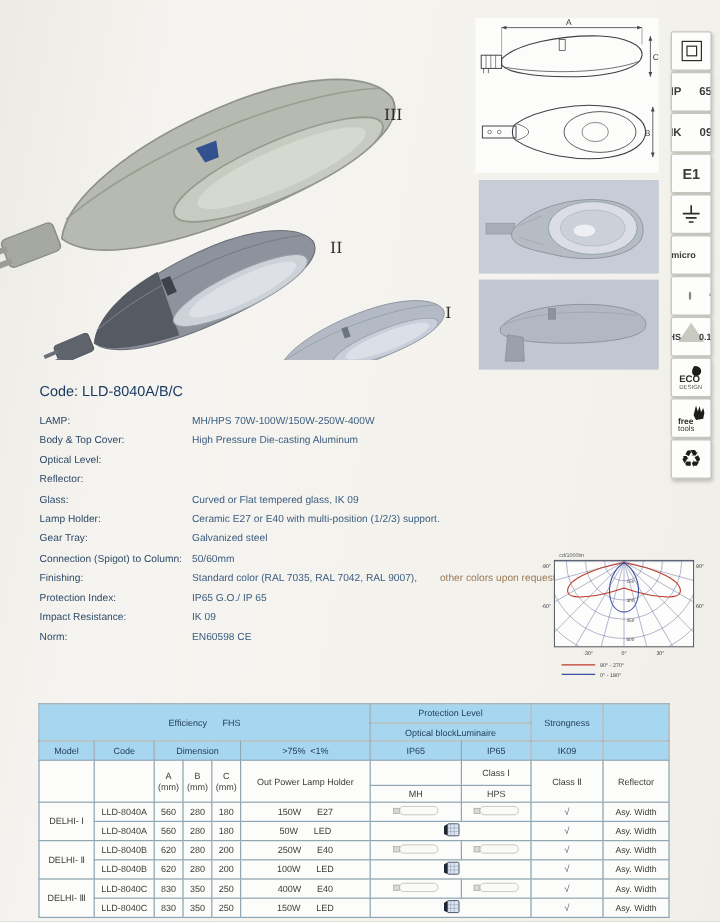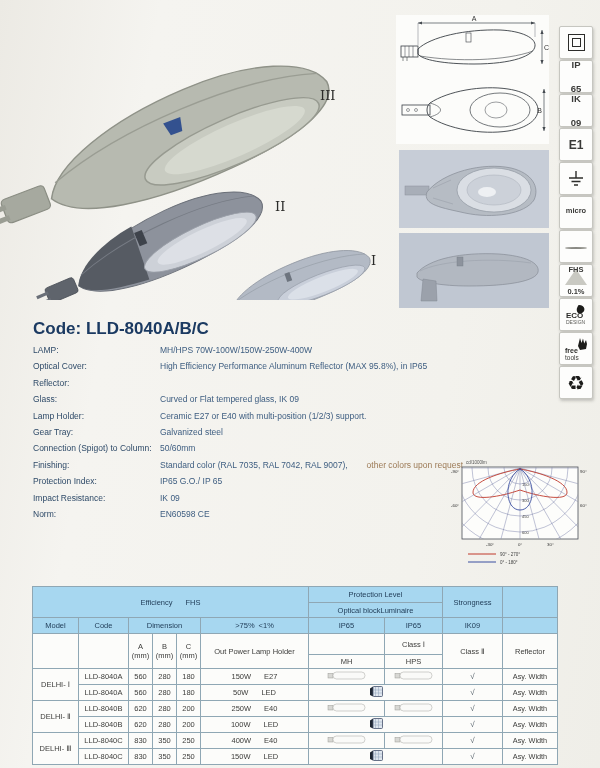--- a/index.html
+++ b/index.html
@@ -10,36 +10,36 @@
   .serif{font-family:"DejaVu Serif",serif;}
 
   
   .tech-box{position:absolute;left:396px;top:15px;width:153px;height:129px;background:#fcfcfa;}
   .photo-box1{position:absolute;left:399px;top:150px;width:150px;height:78px;background:#c7cdd7;}
   .photo-box2{position:absolute;left:399px;top:233px;width:150px;height:75px;background:#c0c7d2;}
 
   
   .badge{position:absolute;left:559px;width:32px;height:31px;background:#fdfdfc;
          border:1px solid #c6c6c0;border-radius:2px;box-shadow:1px 2px 3px rgba(60,60,55,.25);
-         display:flex;flex-direction:column;align-items:center;justify-content:center;
+         display:flex;flex-direction:row;align-items:center;justify-content:center;
          text-align:center;color:#3a3a38;line-height:1;overflow:hidden;gap:15px;}
   .badge .b1{font-size:9.5px;font-weight:bold;letter-spacing:0;}
   .badge .tiny1{font-size:7.5px;font-weight:bold;}
   .badge .tiny2{font-size:5px;}
   .badge .glyph{font-size:20px;line-height:20px;color:#1c1c1a;}
   .sq-out{width:15px;height:15px;border:1.6px solid #2c2c2a;display:flex;align-items:center;justify-content:center;}
   .sq-in{width:7px;height:7px;border:1.4px solid #2c2c2a;}
   .lens{width:20px;height:5px;border-radius:50%;border:1px solid #8a8a84;background:#e8e8e2;}
   .tri{width:0;height:0;border-left:11px solid transparent;border-right:11px solid transparent;
        border-bottom:16px solid #c9c9c2;position:absolute;top:4px;left:5px;z-index:0;}
   .badge .over{position:relative;z-index:1;}
 
   
   .heading{position:absolute;left:33px;top:301px;font-size:11px;color:#4b4b47;letter-spacing:.5px;}
-  .codeline{position:absolute;left:33px;top:319px;font-size:17px;font-weight:bold;color:#1b3a62;}
+  .codeline{position:absolute;left:33px;top:319px;font-size:12px;font-weight:normal;color:#1b3a62;}
 
   
   .specs{position:absolute;left:33px;top:345px;width:520px;}
   .spec-row{display:flex;height:16.4px;align-items:flex-start;font-size:8.5px;}
   .spec-label{width:127px;flex:0 0 127px;color:#2e4a68;}
   .spec-value{color:#3d5d80;white-space:nowrap;}
   .spec-note{color:#9c7a56;margin-left:19px;white-space:nowrap;}
 
   
   .polar{position:absolute;left:450px;top:455px;width:145px;height:125px;}
@@ -215,22 +215,25 @@
     </div>
 
   <div class="codeline">Code: LLD-8040A/B/C</div>
 
   <div class="specs">
     <div class="spec-row">
         <div class="spec-label">LAMP:</div>
         <div class="spec-value">MH/HPS 70W-100W/150W-250W-400W</div>
       </div>
     <div class="spec-row">
-        <div class="spec-label">Optical Cover:</div>
-        <div class="spec-value">High Efficiency Performance Aluminum Reflector (MAX 95.8%), in IP65</div>
+        <div class="spec-label">Body &amp; Top Cover:</div>
+        <div class="spec-value">High Pressure Die-casting Aluminum</div>
+      </div>
+    <div class="spec-row">
+        <div class="spec-label">Optical Level:</div>
       </div>
     <div class="spec-row">
         <div class="spec-label">Reflector:</div>
       </div>
     <div class="spec-row">
         <div class="spec-label">Glass:</div>
         <div class="spec-value">Curved or Flat tempered glass, IK 09</div>
       </div>
     <div class="spec-row">
         <div class="spec-label">Lamp Holder:</div>

